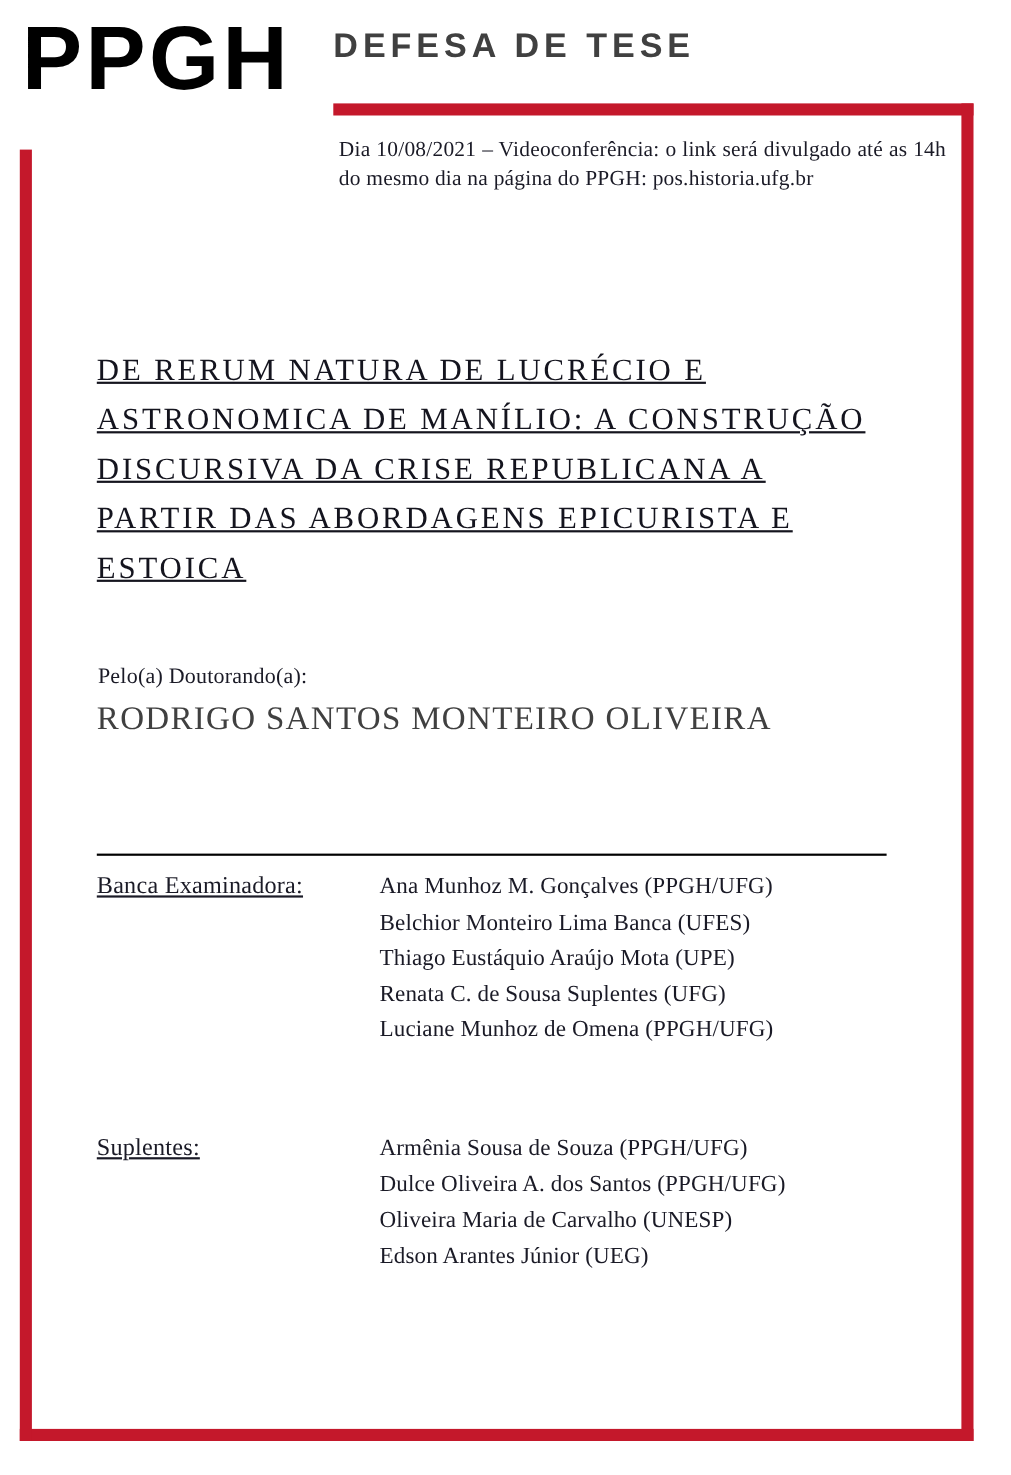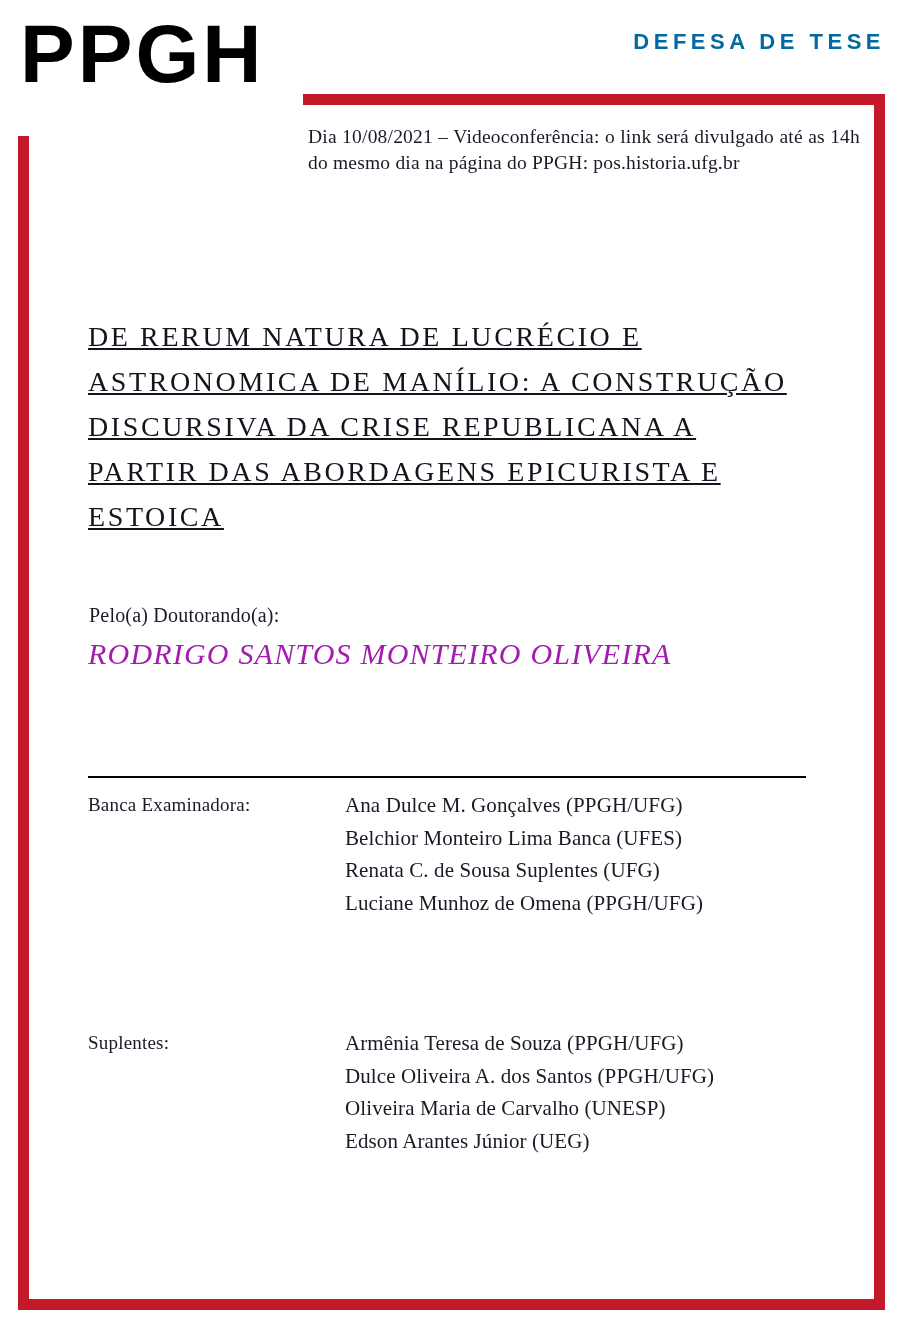--- a/index.html
+++ b/index.html
@@ -35,27 +35,27 @@
     color: #000000;
     white-space: nowrap;
     user-select: none;
   }
 
   .header-title {
     position: absolute;
     left: 303px;
     top: 23px;
     width: 582px;
-    text-align: right;
+    text-align: left;
     font-family: "Liberation Sans", "DejaVu Sans", sans-serif;
     font-weight: 700;
-    font-size: 22px;
+    font-size: 31px;
     line-height: 38px;
     letter-spacing: 4.5px;
-    color: #0369a1;
+    color: #404040;
     white-space: nowrap;
   }
 
   
   .frame-top {
     position: absolute;
     left: 303px;
     top: 94px;
     width: 582px;
     height: 11px;
@@ -124,23 +124,22 @@
     color: #1a1a26;
     letter-spacing: 0.2px;
   }
   .candidate-name {
     position: absolute;
     left: 88px;
     top: 634px;
     font-size: 30px;
     line-height: 40px;
     letter-spacing: 1.2px;
-    color: #a21caf;
-    white-space: nowrap;
-    font-style: italic;
+    color: #404040;
+    white-space: nowrap;
   }
 
   
   .divider {
     position: absolute;
     left: 88px;
     top: 776px;
     width: 718px;
     height: 2px;
     background: #000000;
@@ -159,25 +158,26 @@
     top: 1027px;
     width: 740px;
   }
 
   .section-row {
     display: flex;
     align-items: flex-start;
   }
   .section-label {
     flex: 0 0 257px;
-    font-size: 19px;
+    font-size: 22px;
     line-height: 32.5px;
     color: #1a1a26;
     letter-spacing: 0.2px;
     white-space: nowrap;
+    text-decoration: underline;
   }
   .member-list {
     flex: 1 1 auto;
     list-style: none;
     margin: 0;
     padding: 0;
   }
   .member-list li {
     font-size: 21px;
     line-height: 32.5px;
@@ -205,33 +205,34 @@
 
   <div class="candidate-label">Pelo(a) Doutorando(a):</div>
   <div class="candidate-name">RODRIGO SANTOS MONTEIRO OLIVEIRA</div>
 
   <div class="divider"></div>
 
   <div class="committee">
     <div class="section-row">
       <div class="section-label">Banca Examinadora:</div>
       <ul class="member-list">
-        <li>Ana Dulce M. Gonçalves (PPGH/UFG)</li>
+        <li>Ana Munhoz M. Gonçalves (PPGH/UFG)</li>
         <li>Belchior Monteiro Lima Banca (UFES)</li>
+        <li>Thiago Eustáquio Araújo Mota (UPE)</li>
         <li>Renata C. de Sousa Suplentes (UFG)</li>
         <li>Luciane Munhoz de Omena (PPGH/UFG)</li>
       </ul>
     </div>
   </div>
 
   <div class="suplentes">
     <div class="section-row">
       <div class="section-label">Suplentes:</div>
       <ul class="member-list">
-        <li>Armênia Teresa de Souza (PPGH/UFG)</li>
+        <li>Armênia Sousa de Souza (PPGH/UFG)</li>
         <li>Dulce Oliveira A. dos Santos (PPGH/UFG)</li>
         <li>Oliveira Maria de Carvalho (UNESP)</li>
         <li>Edson Arantes Júnior (UEG)</li>
       </ul>
     </div>
   </div>
 
 </div>
 
 </body></html>

